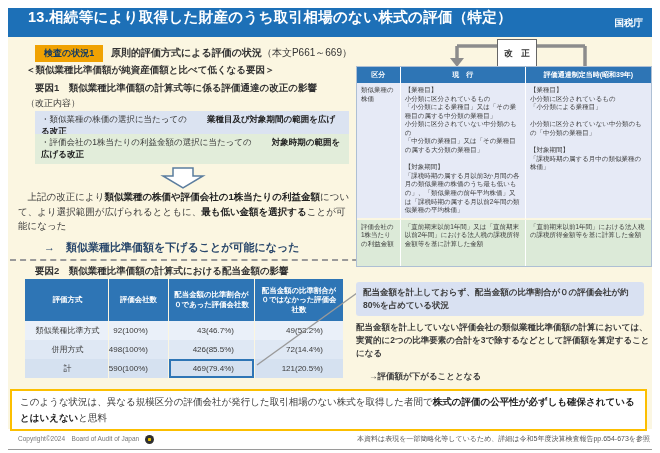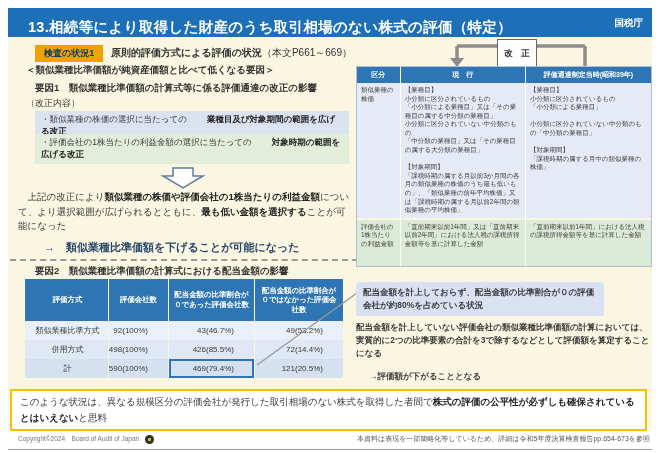--- a/index.html
+++ b/index.html
@@ -3,21 +3,21 @@
 <meta charset="utf-8">
 <style>
   html,body{margin:0;padding:0;background:#fff;}
   *{box-sizing:border-box;}
   body{font-family:"Liberation Sans","DejaVu Sans",sans-serif;color:#3a3a3a;}
   .stage{position:relative;width:660px;height:453px;background:#fff;overflow:hidden;}
   .slide{position:absolute;left:8px;top:8px;width:644px;height:421px;background:#fbf6e1;}
   .abs{position:absolute;}
 
   
-  .titlebar{left:0;top:0;width:644px;height:29px;background:#1d70b7;display:flex;align-items:flex-end;}
+  .titlebar{left:0;top:0;width:644px;height:29px;background:#1d70b7;display:flex;align-items:flex-start;}
   .title{margin-left:20px;color:#fff;font-size:14.5px;font-weight:bold;letter-spacing:.3px;}
   .agency{position:absolute;right:9px;top:9px;color:#fff;font-size:9.5px;font-weight:bold;}
 
   
   .badge{left:27px;top:37px;background:#f0a202;color:#123a63;font-size:9px;font-weight:bold;padding:2px 9px;}
   .heading{left:103px;top:38px;font-size:10px;color:#333;}
   .heading b{font-weight:bold;}
   .cause{left:18px;top:56px;font-size:9.5px;font-weight:bold;color:#333;}
   .f1title{left:27px;top:74px;font-size:9.5px;font-weight:bold;color:#333;}
   .f1sub{left:18px;top:89px;font-size:9px;}
@@ -55,21 +55,21 @@
   .rtable{left:348px;top:58px;width:296px;font-size:6.5px;line-height:1.32;border:1px solid #aebfd4;}
   .rrow{display:flex;}
   .rcell{padding:3px 4px;border-right:1px solid #fff;white-space:pre-line;}
   .k0{width:44px;} .k1{width:126px;} .k2{width:126px;border-right:none;}
   .rhead .rcell{background:#2e75b5;color:#fff;font-weight:bold;font-size:7px;text-align:center;
                 display:flex;align-items:center;justify-content:center;min-height:16px;padding:2px;}
   .rowA .rcell{background:#e6eaf6;min-height:122px;border-bottom:2px solid #fbf6e1;}
   .rowB .rcell{background:#dcead8;min-height:46px;}
 
   
-  .note1{left:348px;top:274px;width:248px;background:#d9e1f2;border-radius:3px;padding:4px 7px;
+  .note1{left:348px;top:274px;width:288px;background:#d9e1f2;border-radius:3px;padding:4px 7px;
          font-size:8.5px;font-weight:bold;color:#3c3c3c;line-height:1.5;}
   .note2{left:348px;top:313px;width:300px;font-size:8.5px;font-weight:bold;color:#3c3c3c;line-height:1.5;}
   .note2r{left:361px;top:363px;font-size:8.5px;font-weight:bold;color:#3c3c3c;}
 
   
   .conclusion{left:2px;top:381px;width:637px;background:#fff;border:2.5px solid #fcbf00;
               padding:3px 8px;font-size:9.5px;line-height:1.7;color:#3a3a3a;}
   .conclusion b{color:#222;}
 
   

